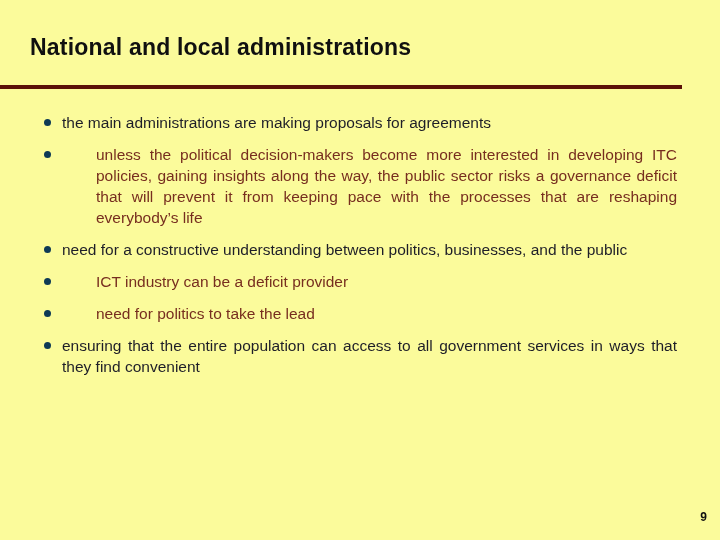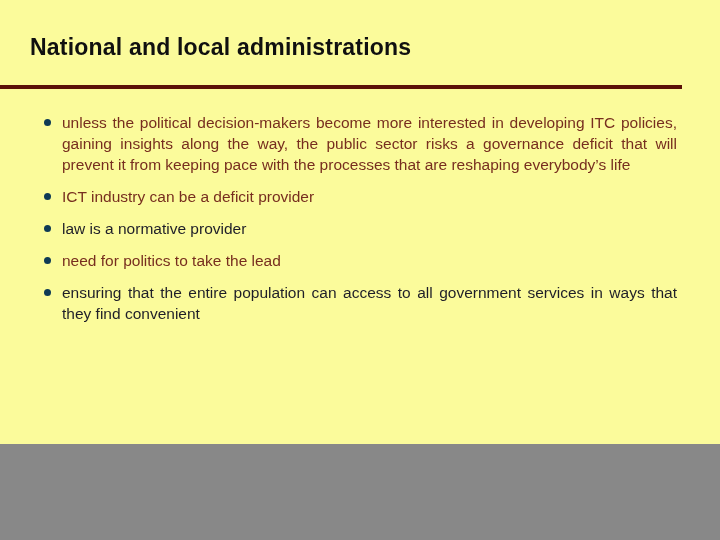--- a/index.html
+++ b/index.html
@@ -3,21 +3,21 @@
 <meta charset="utf-8">
 <style>
   html, body {
     margin: 0;
     padding: 0;
     background: #888;
   }
   .slide {
     position: relative;
     width: 720px;
-    height: 444px;
+    height: 540px;
     overflow: hidden;
     font-family: "Liberation Sans", sans-serif;
     background: var(--bg, #FBFB9B);
   }
   .title {
     position: absolute;
     left: 30px;
     top: 34px;
     font-size: 23px;
     font-weight: bold;
@@ -53,48 +53,52 @@
     border-radius: 50%;
     background: var(--dot-color, #0E3A55);
   }
   .bullet-text {
     flex: 1;
     font-size: 15.5px;
     line-height: 21px;
     text-align: justify;
   }
   .bullet-text.tone-dark   { color: var(--text-dark, #1E1E28); }
-  .bullet-text.tone-maroon { color: var(--text-maroon, #772E1F); }
+  .bullet-text.tone-maroon { color: var(--text-maroon, #772E1F); margin-left: 34px; }
   .page-number {
     position: absolute;
     right: 13px;
     top: 510px;
     font-size: 12px;
     font-weight: bold;
     color: var(--title-color, #101010);
   }
 </style>
 </head>
 <body>
 
 <div class="slide" style="--bg: #FBFB9B; --title-color: #101010; --rule-color: #5A1108; --dot-color: #0E3A55; --text-dark: #1E1E28; --text-maroon: #772E1F;">
   <div class="title">National and local administrations</div>
   <div class="rule"></div>
   <div class="bullets" id="bullet-list">
       <div class="bullet-item">
         <span class="bullet-dot"></span>
+        <span class="bullet-text tone-dark">the main administrations are making proposals for agreements</span>
+      </div>
+      <div class="bullet-item">
+        <span class="bullet-dot"></span>
         <span class="bullet-text tone-maroon">unless the political decision-makers become more interested in developing ITC policies, gaining insights along the way, the public sector risks a governance deficit that will prevent it from keeping pace with the processes that are reshaping everybody’s life</span>
       </div>
       <div class="bullet-item">
         <span class="bullet-dot"></span>
-        <span class="bullet-text tone-maroon">ICT industry can be a deficit provider</span>
+        <span class="bullet-text tone-dark">need for a constructive understanding between politics, businesses, and the public</span>
       </div>
       <div class="bullet-item">
         <span class="bullet-dot"></span>
-        <span class="bullet-text tone-dark">law is a normative provider</span>
+        <span class="bullet-text tone-maroon">ICT industry can be a deficit provider</span>
       </div>
       <div class="bullet-item">
         <span class="bullet-dot"></span>
         <span class="bullet-text tone-maroon">need for politics to take the lead</span>
       </div>
       <div class="bullet-item">
         <span class="bullet-dot"></span>
         <span class="bullet-text tone-dark">ensuring that the entire population can access to all government services in ways that they find convenient</span>
       </div>
     </div>

